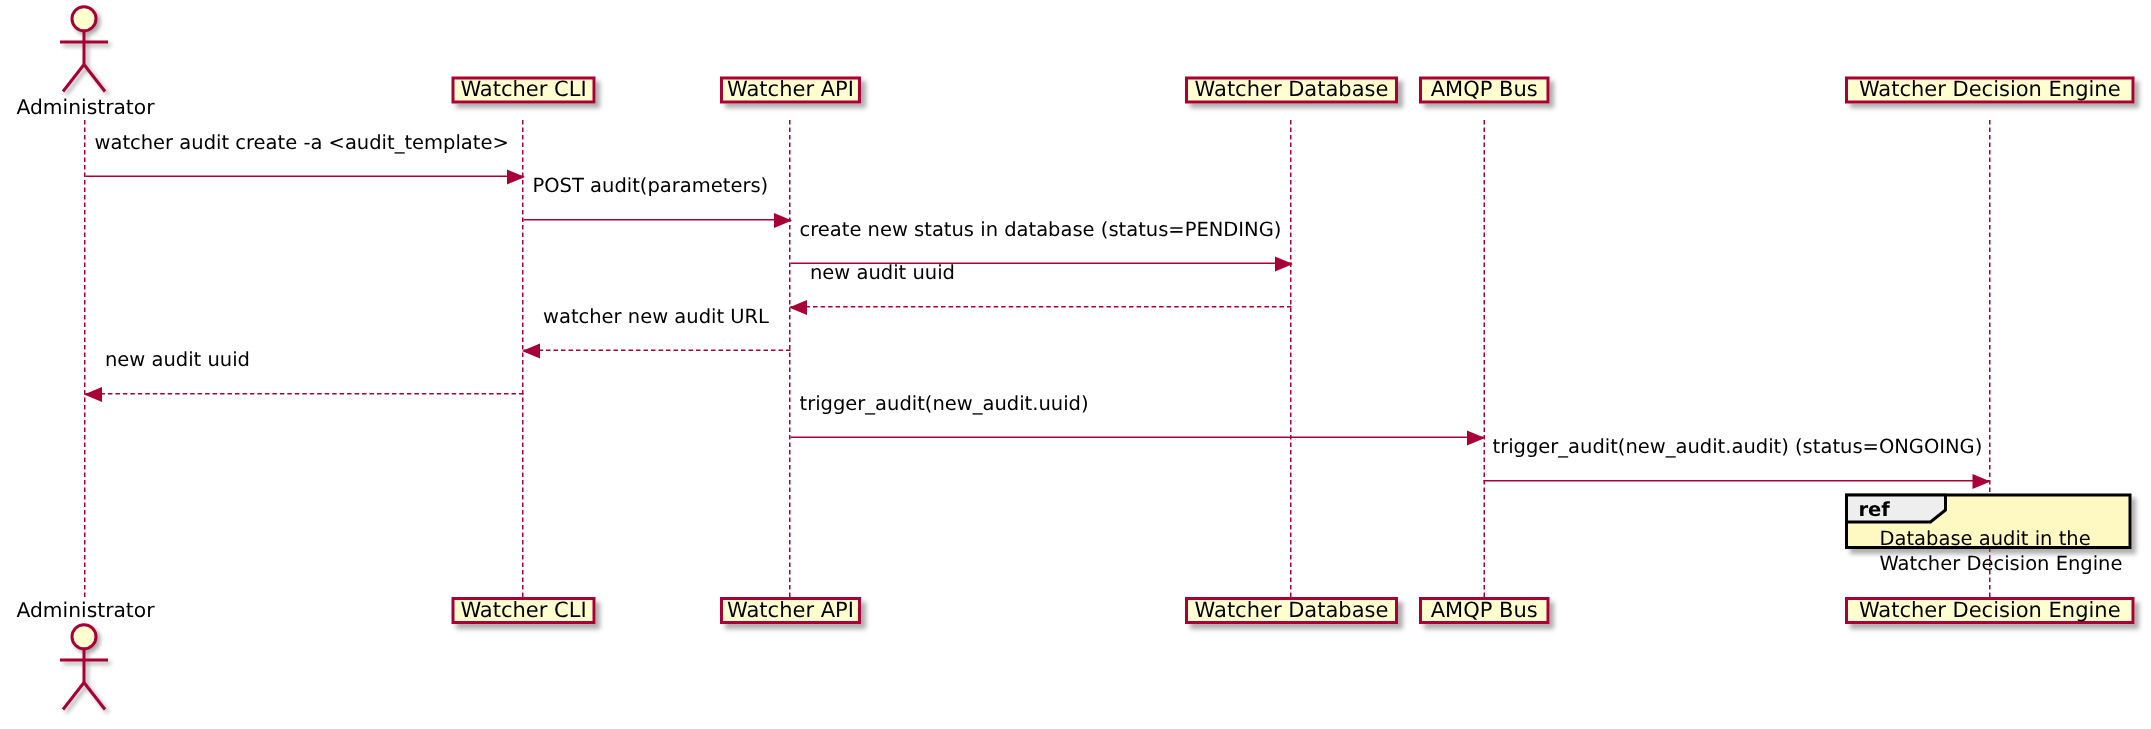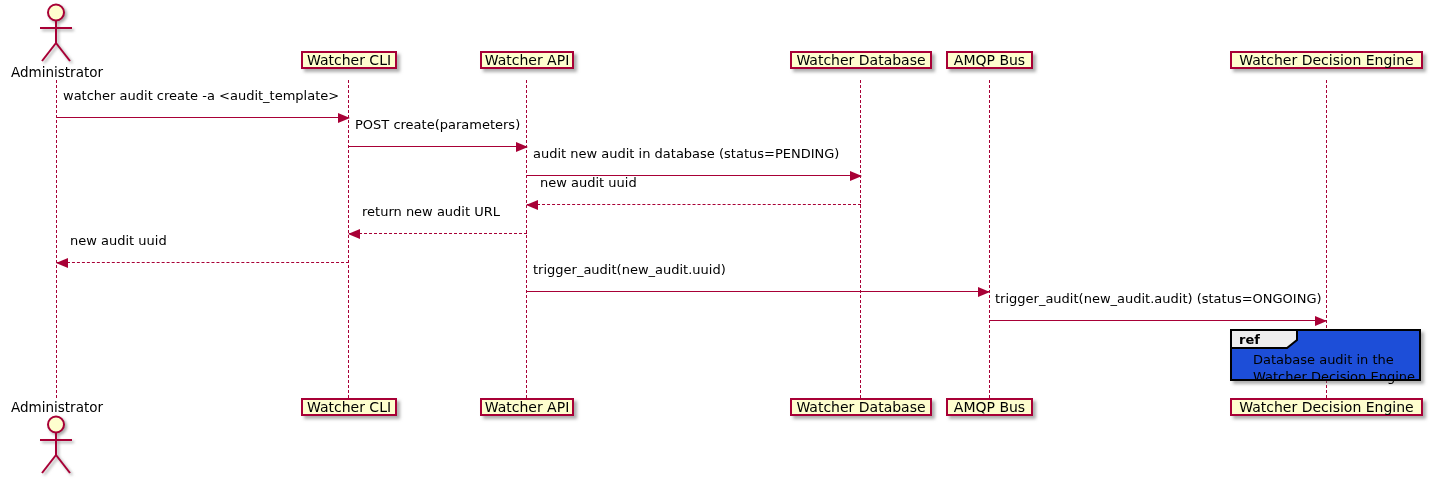--- a/index.html
+++ b/index.html
@@ -34,22 +34,22 @@
   .msg.dir-right .label { left:6px; }
   .msg.dir-left  .label { left:13px; }
   .head {
     position:absolute; width:0; height:0; top:-4px;
     border-top:5px solid transparent; border-bottom:5px solid transparent;
   }
   .head.right { right:-1px; border-left:12px solid #A80036; }
   .head.left  { left:-1px;  border-right:12px solid #A80036; }
   
   .ref {
-    position:absolute; left:1230px; top:329px; width:191px; height:52px;
-    background:#1d4ed8; border:2px solid #000;
+    position:absolute; left:1230px; top:329px; width:191px; height:37px;
+    background:#fef9c3; border:2px solid #000;
     box-shadow:3px 3px 3px rgba(110,110,110,0.55);
     z-index:4;
   }
   .ref-tab { position:absolute; left:-2px; top:-2px; }
   .ref-body { padding:21px 4px 0 21px; font-size:13px; line-height:16.5px; white-space:nowrap; }
 </style>
 </head>
 <body>
 
 <div class="canvas">
@@ -78,39 +78,39 @@
   <div class="participant" style="left:946px;  top:51px; width:87px">AMQP Bus</div>
   <div class="participant" style="left:1230px; top:51px; width:193px">Watcher Decision Engine</div>
 
   <div class="msg solid dir-right" style="left:57px; top:117px; width:292px">
     <div class="label">watcher audit create -a &lt;audit_template&gt;</div>
     <div class="line"></div>
     <div class="head right"></div>
   </div>
 
   <div class="msg solid dir-right" style="left:349px; top:146px; width:178px">
-    <div class="label">POST create(parameters)</div>
+    <div class="label">POST audit(parameters)</div>
     <div class="line"></div>
     <div class="head right"></div>
   </div>
 
   <div class="msg solid dir-right" style="left:527px; top:175px; width:334px">
-    <div class="label">audit new audit in database (status=PENDING)</div>
+    <div class="label">create new status in database (status=PENDING)</div>
     <div class="line"></div>
     <div class="head right"></div>
   </div>
 
   <div class="msg dashed dir-left" style="left:527px; top:204px; width:334px">
     <div class="label">new audit uuid</div>
     <div class="line"></div>
     <div class="head left"></div>
   </div>
 
   <div class="msg dashed dir-left" style="left:349px; top:233px; width:178px">
-    <div class="label">return new audit URL</div>
+    <div class="label">watcher new audit URL</div>
     <div class="line"></div>
     <div class="head left"></div>
   </div>
 
   <div class="msg dashed dir-left" style="left:57px; top:262px; width:292px">
     <div class="label">new audit uuid</div>
     <div class="line"></div>
     <div class="head left"></div>
   </div>
 

